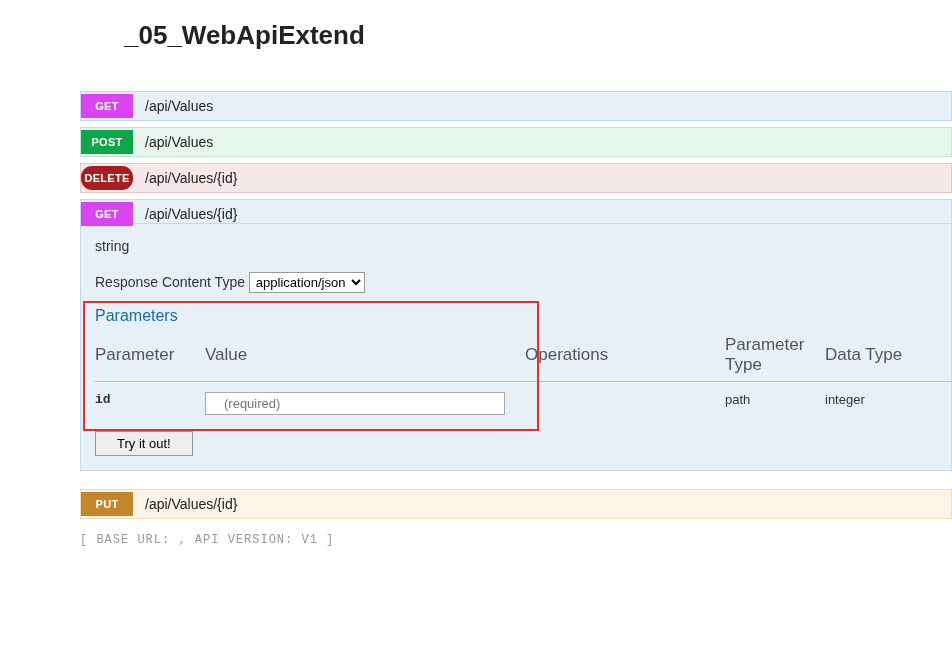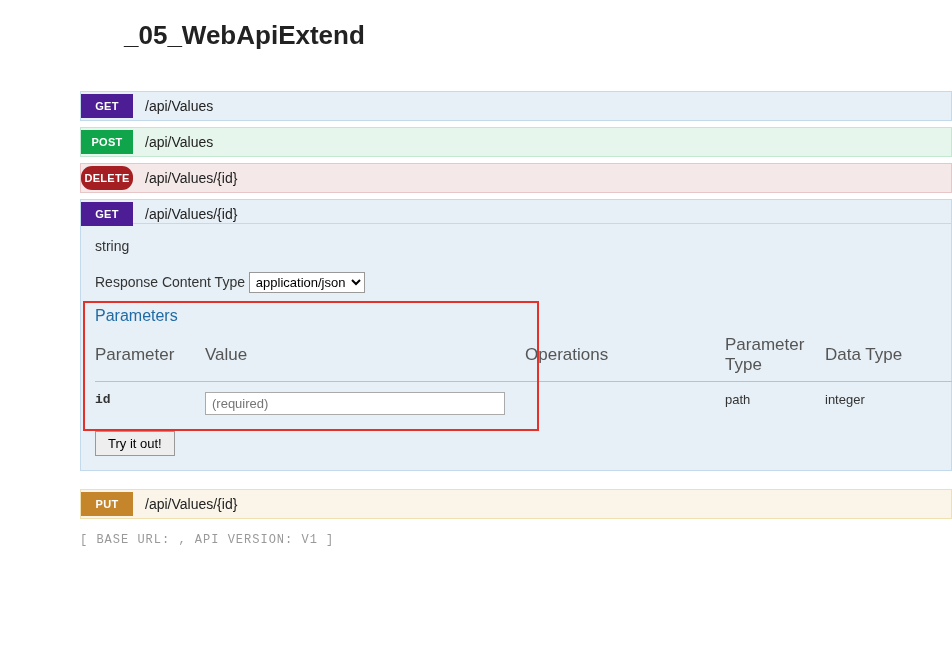--- a/index.html
+++ b/index.html
@@ -58,21 +58,21 @@
     color: #fff;
     font-weight: 700;
     font-size: 11px;
     text-align: center;
     padding: 6px 0;
     width: 52px;
     margin-right: 12px;
     letter-spacing: 0.3px;
     font-family: Arial, sans-serif;
   }
-  .m-get { background: #4c1d95; }
+  .m-get { background: #d946ef; }
   .m-post { background: #10a54a; }
   .m-delete { background: #a41e22; border-radius: 11px; }
   .m-put { background: #c5862b; }
   .path {
     color: #222;
     font-size: 14px;
   }
   .op-body {
     background: #e7f0f7;
     border: 1px solid #c3d9ec;
@@ -123,28 +123,28 @@
     vertical-align: top;
   }
   .param-name {
     font-family: "Courier New", monospace;
     font-weight: 700;
     font-size: 12px;
   }
   .param-input {
     width: 300px;
     border: 1px solid #aaa;
-    padding: 3px 6px;
+    padding: 3px 18px;
     font-size: 13px;
     color: #888;
     background: #fff;
   }
   .try-btn {
     margin-top: 12px;
-    padding: 4px 12px;
+    padding: 4px 21px;
     background: #eee;
     border: 1px solid #999;
     font-size: 13px;
     cursor: pointer;
   }
   .footer {
     color: #999;
     font-size: 12px;
     font-family: "Courier New", monospace;
     letter-spacing: 1px;

